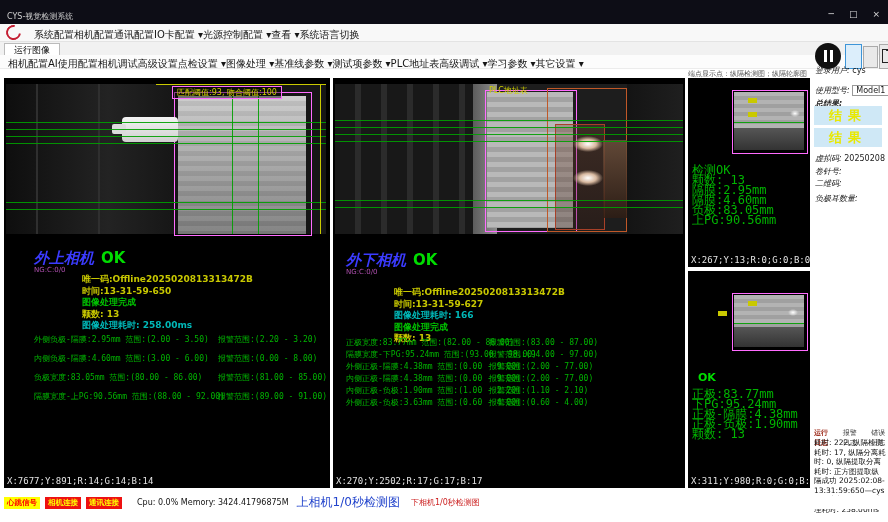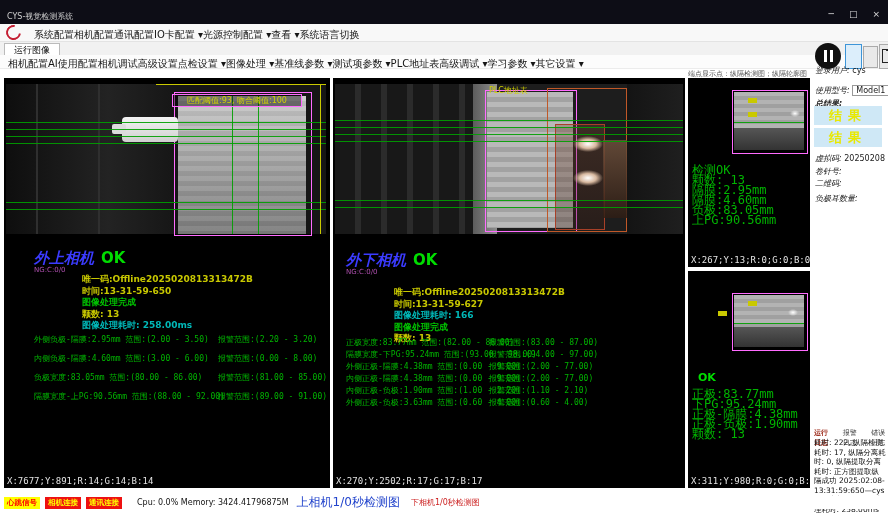--- a/index.html
+++ b/index.html
@@ -40,21 +40,21 @@
   .photoL .m-edge{position:absolute;top:0;width:2px;height:150px;background:#2f2f2f;}
   .photoL .product{position:absolute;left:172px;top:12px;width:128px;height:138px;background:repeating-linear-gradient(180deg,#bdbdbd 0 5px,#a9a9a9 5px 10px);}
   .photoL .prodshade{position:absolute;left:172px;top:12px;width:128px;height:138px;background:linear-gradient(180deg,rgba(255,255,255,.25),rgba(0,0,0,.3));}
   .photoL .magenta{position:absolute;left:168px;top:8px;width:136px;height:142px;border:1px solid #ff6bff;}
   .photoL .gripper{position:absolute;left:116px;top:33px;width:56px;height:25px;background:linear-gradient(180deg,#f4f4f4,#cfcfcf);border-radius:4px;}
   .photoL .griptip{position:absolute;left:106px;top:40px;width:14px;height:10px;background:#dcdcdc;border-radius:2px;}
   .hl{position:absolute;left:0;height:1px;background:#00a000;opacity:.9;}
   .vl{position:absolute;top:12px;width:1px;height:138px;background:#00a000;opacity:.9;}
   .photoL .ylv{position:absolute;left:314px;top:0;width:1px;height:150px;background:#c9c900;}
   .photoL .ylh{position:absolute;left:150px;top:0;width:170px;height:1px;background:#c9c900;}
-  .ph-label{position:absolute;left:166px;top:10px;border:1px solid #ff6bff;color:#d2d200;background:rgba(0,0,0,.45);font-size:8px;padding:0 14px;white-space:nowrap;}
+  .ph-label{position:absolute;left:166px;top:2px;border:1px solid #ff6bff;color:#d2d200;background:rgba(0,0,0,.45);font-size:8px;padding:0 4px;white-space:nowrap;}
 
   
   .photoM{position:absolute;left:2px;top:6px;width:348px;height:150px;background:#1d1d1d;}
   .photoM .mach{position:absolute;left:0;top:0;width:150px;height:150px;background:repeating-linear-gradient(90deg,#181818 0 20px,#2b2b2b 20px 26px);}
   .photoM .silver{position:absolute;left:138px;top:0;width:24px;height:150px;background:linear-gradient(90deg,#5c5c5c,#8e8e8e);}
   .photoM .product{position:absolute;left:152px;top:8px;width:86px;height:136px;background:repeating-linear-gradient(180deg,#b9b9b9 0 5px,#a2a2a2 5px 10px);}
   .photoM .magenta{position:absolute;left:150px;top:6px;width:90px;height:140px;border:1px solid #ff6bff;}
   .photoM .orange{position:absolute;left:212px;top:4px;width:78px;height:142px;border:1px solid #c05828;}
   .photoM .redin{position:absolute;left:220px;top:40px;width:48px;height:104px;border:1px solid #a84028;background:linear-gradient(180deg,rgba(120,70,50,.35),rgba(60,30,20,.35));}
   .photoM .spot{position:absolute;width:30px;height:16px;background:radial-gradient(closest-side,#ffffff,#d8b9a0 55%,transparent);}

